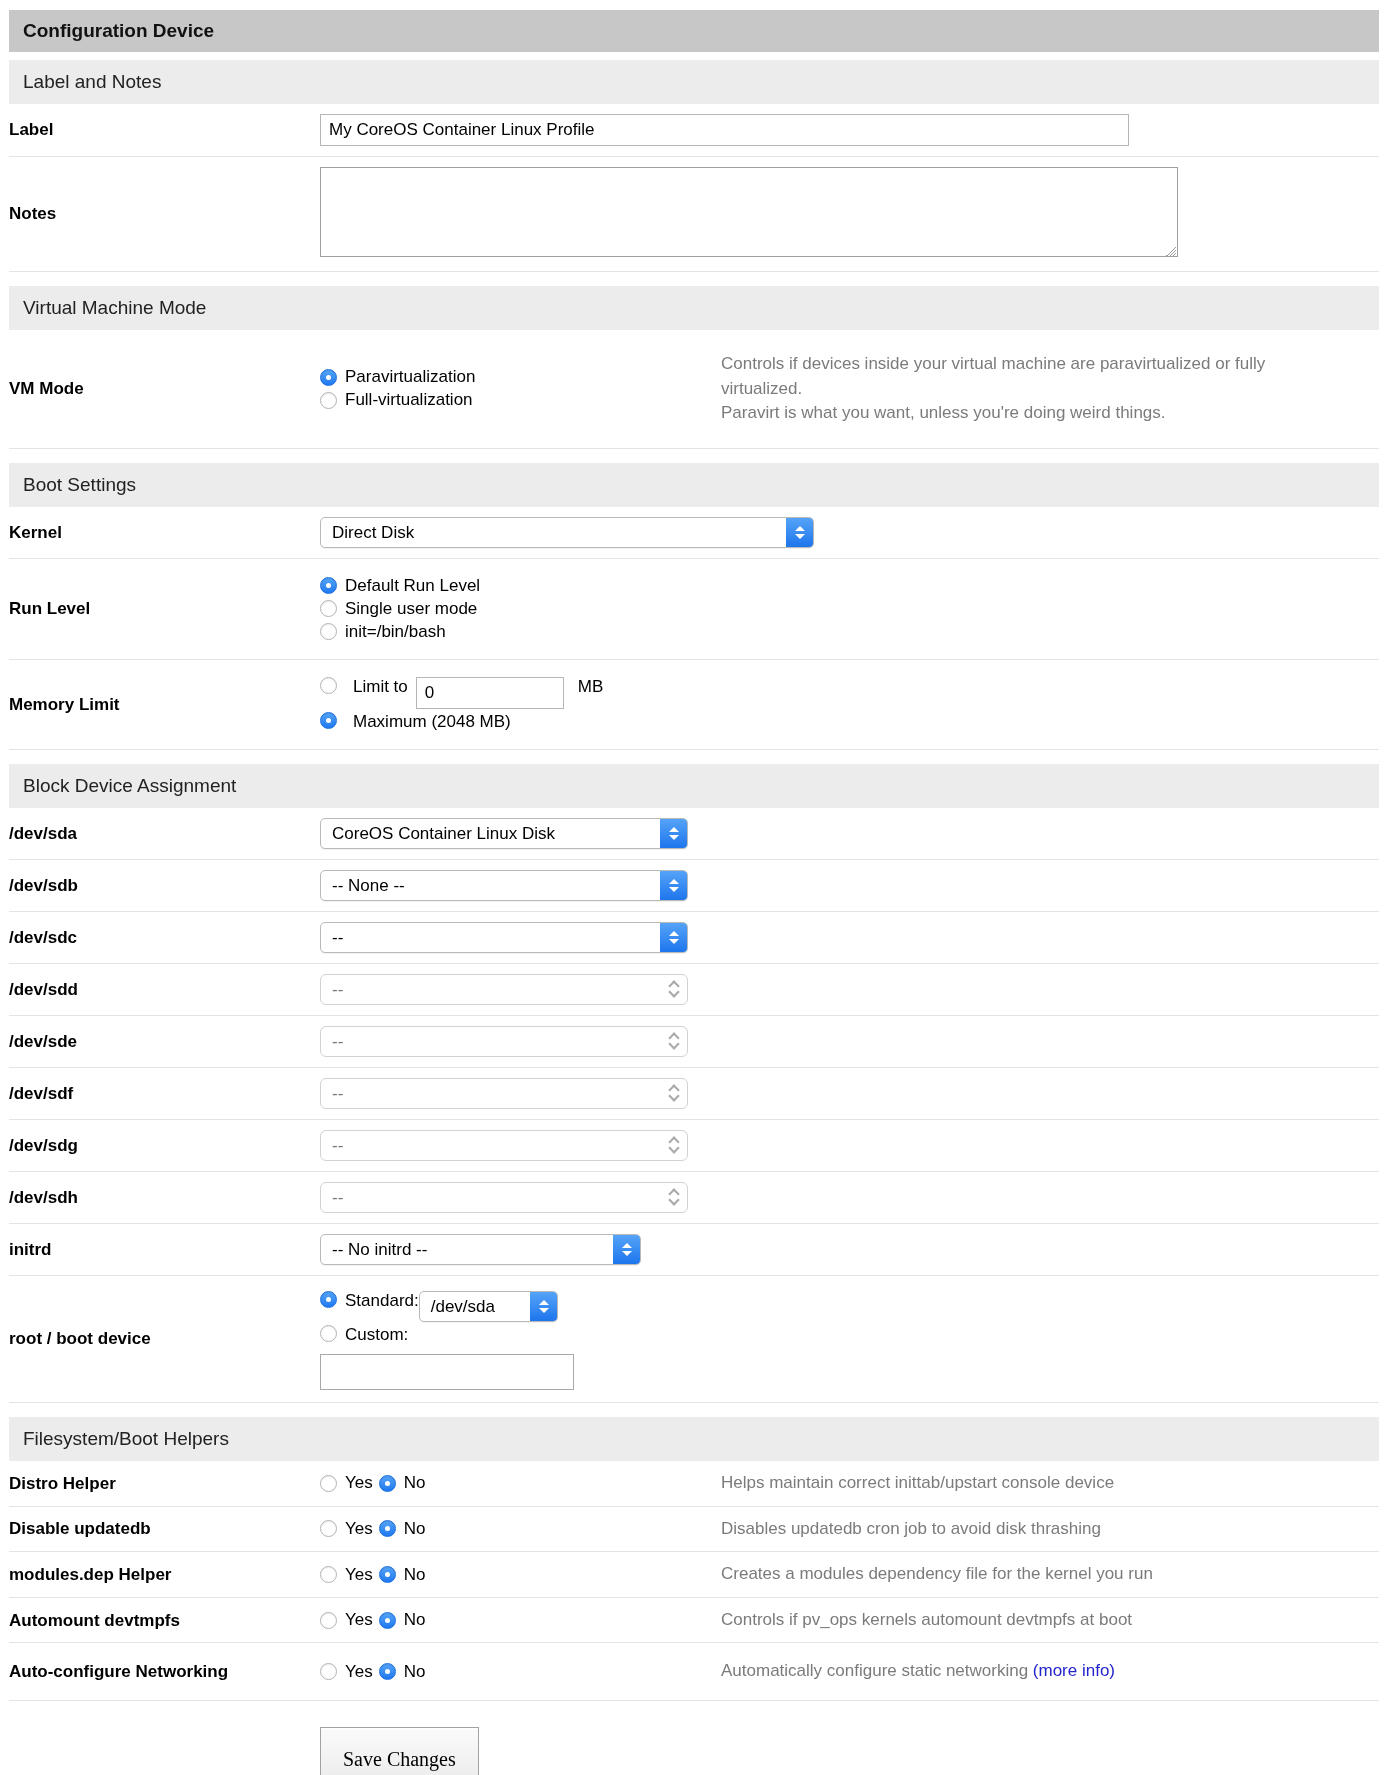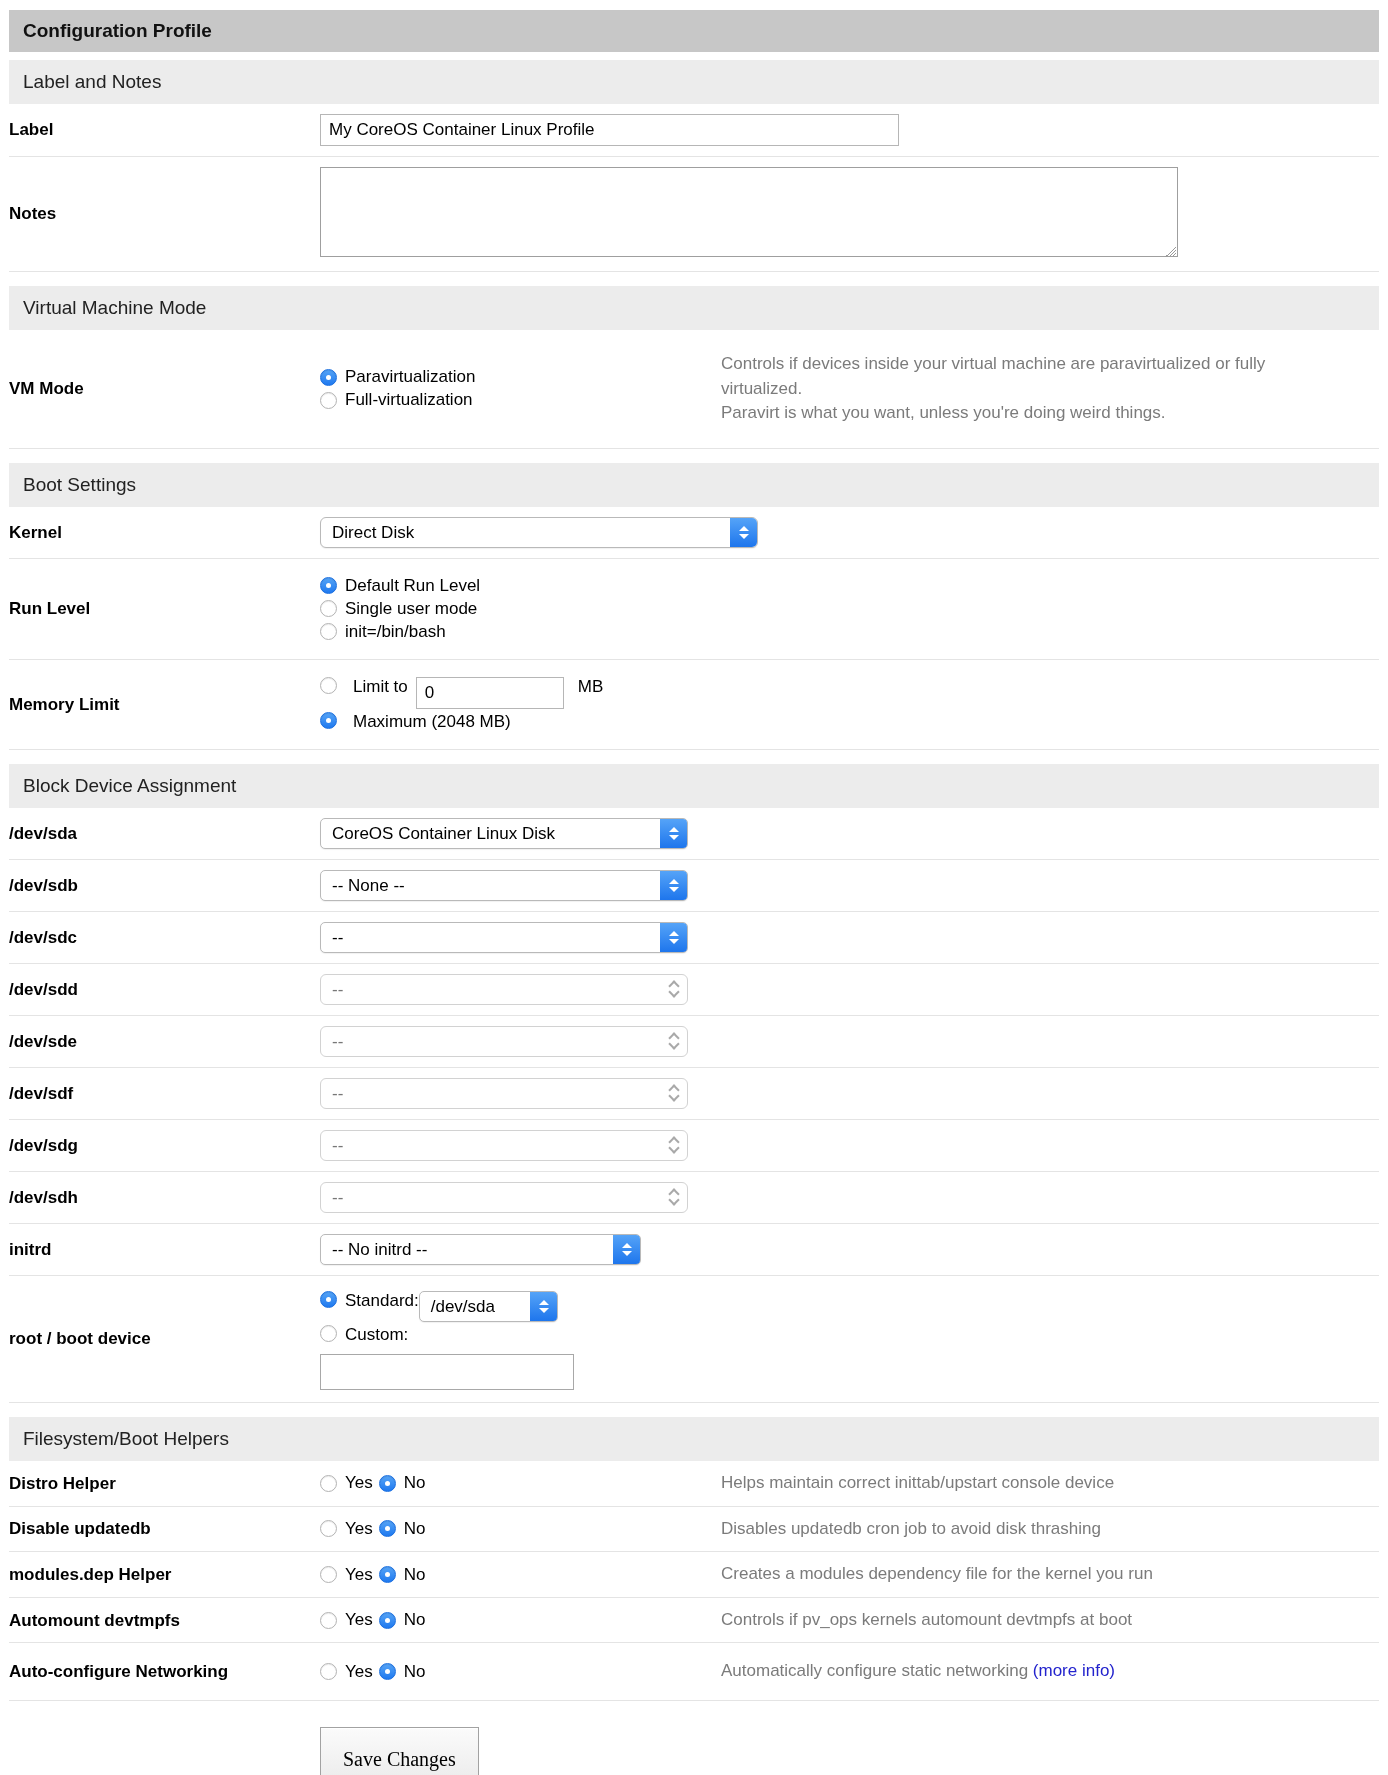--- a/index.html
+++ b/index.html
@@ -34,44 +34,44 @@
   .sel.plain .gcap{position:absolute;top:0;right:9px;height:100%;display:flex;flex-direction:column;justify-content:center;gap:2px;}
   .chev{width:8px;height:8px;border:solid #a9a9a9;border-width:2px 2px 0 0;box-sizing:border-box;}
   .chev.up{transform:rotate(-45deg);margin-bottom:-2px;}
   .chev.down{transform:rotate(135deg);margin-top:-2px;}
   .yn{display:flex;align-items:center;gap:6px;font-size:17px;}
   .yn .radio{margin-right:2px;}
   .link{color:#2323cd;}
   
   .savebar{margin-top:26px;padding-left:311px;}
   .btn{display:inline-block;background:linear-gradient(#fbfbfb,#e9e9e9);border:1px solid #a2a2a2;box-shadow:inset 0 1px 0 #fff;padding:20px 22px;font-size:20px;font-family:Liberation Serif, serif;color:#000;}
-  .krnsel{width:438px;border-radius:6px;}
+  .krnsel{width:494px;}
   .blksel{width:368px;}
   .initrdsel{width:321px;}
   .stdsel{width:139px;display:inline-block;}
   .ctl-vm{padding-left:15px;width:395px;flex:0 0 395px;}
   .ctl-help-row{padding-left:15px;width:395px;flex:0 0 395px;display:flex;}
   .mem-line{display:flex;align-items:flex-start;gap:8px;margin:3px 0;}
   .custom-input{box-sizing:border-box;width:254px;height:36px;border:1px solid #a8a8a8;margin-top:6px;margin-left:0;font-size:17px;font-family:"Liberation Sans",sans-serif;}
   .rb-line{display:flex;align-items:flex-start;gap:0;margin:3px 0;font-size:17px;}
   .vm-help{width:545px;}
 </style>
 </head>
 <body>
 
 <div class="page">
 
-  <div class="titlebar">Configuration Profile</div>
+  <div class="titlebar">Configuration Device</div>
 
   <div class="section">
     <div class="secbar">Label and Notes</div>
     <div class="row center">
       <div class="lbl">Label</div>
       <div class="ctl">
-        <input class="tinput" style="width: 579px;" type="text" value="My CoreOS Container Linux Profile">
+        <input class="tinput" style="width: 809px;" type="text" value="My CoreOS Container Linux Profile">
       </div>
     </div>
     <div class="row center">
       <div class="lbl">Notes</div>
       <div class="ctl">
         <div class="notes-wrap">
           <textarea class="notes" style=""></textarea>
           <span class="resize-handle"></span>
         </div>
       </div>

